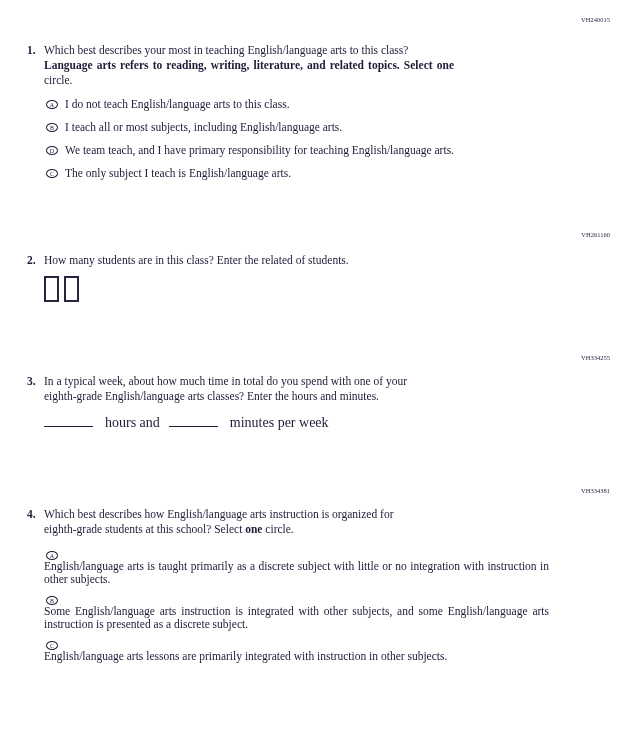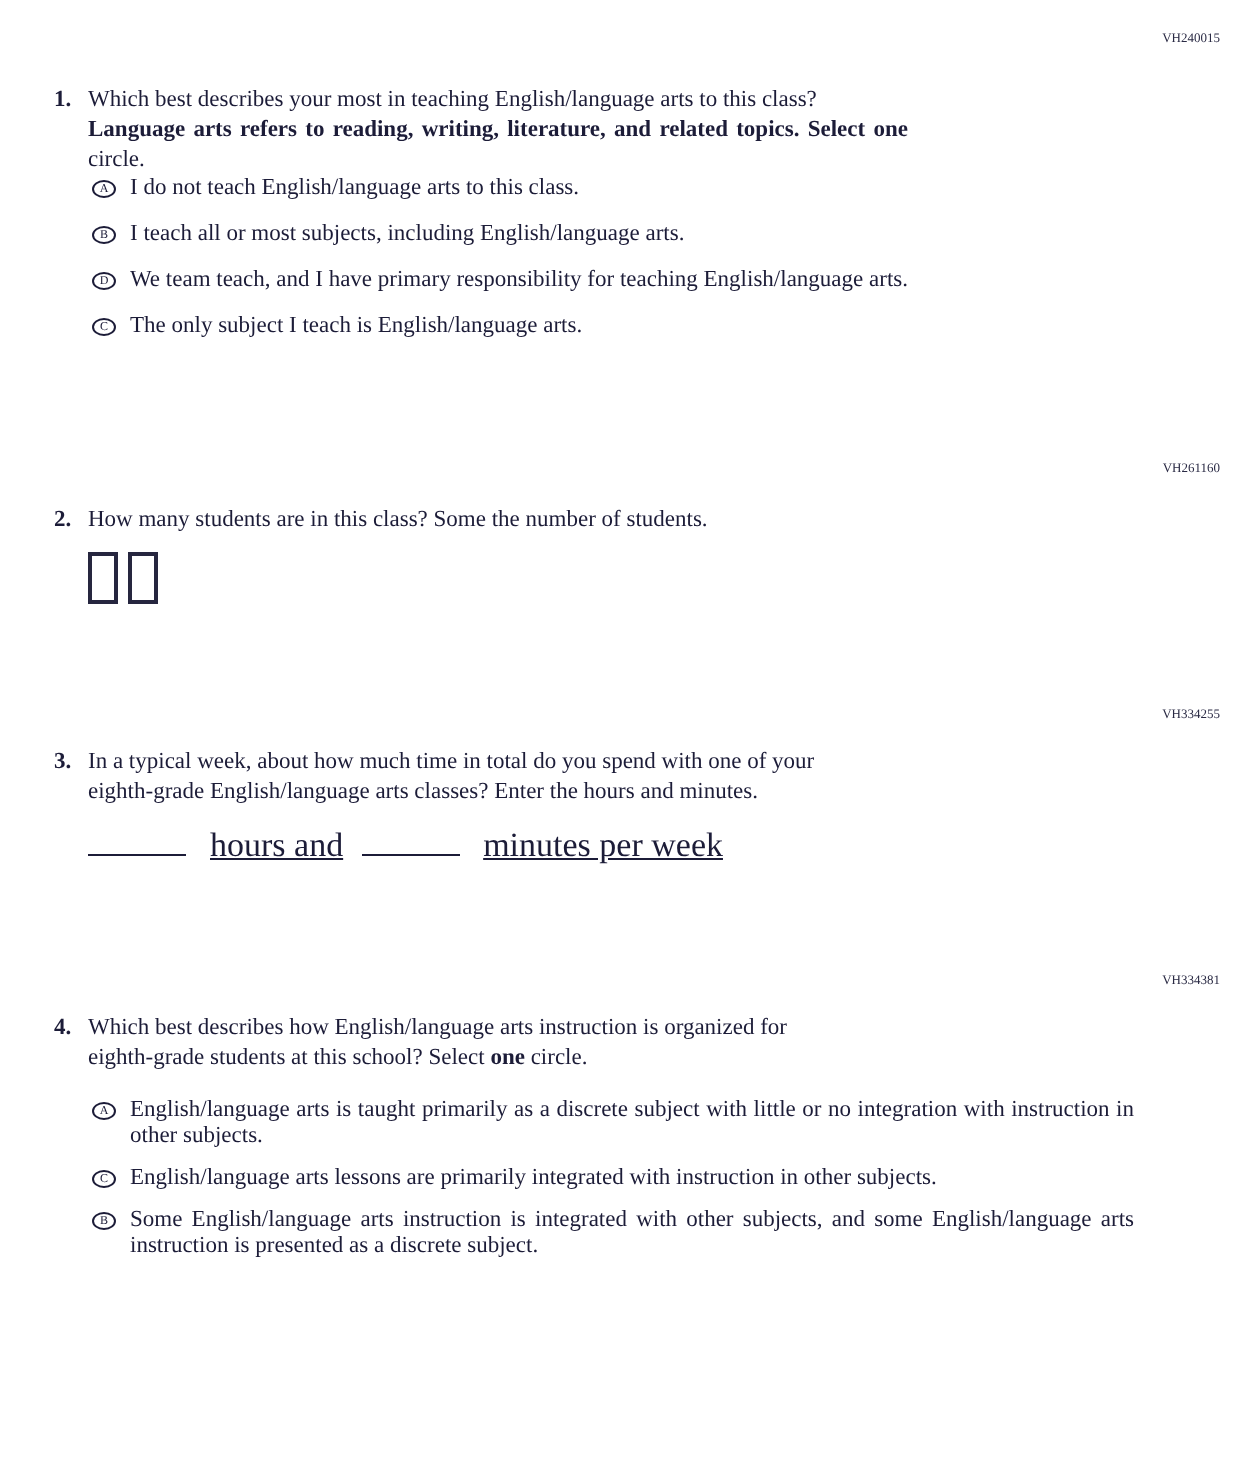--- a/index.html
+++ b/index.html
@@ -36,24 +36,24 @@
   .qbody {
     font-size: 11.5px;
     line-height: 15px;
     max-width: 523px;
   }
   .jline {
     text-align: justify;
     text-align-last: justify;
     font-weight: bold;
   }
-  .opts { margin-top: 0; }
+  .opts { margin-top: 10px; }
   .opts4 { margin-top: 12px; }
   .opt { display: flex; margin-bottom: 10px; }
-  .opts4 .opt { margin-bottom: 8px; }
+  .opts4 .opt { margin-bottom: 8px; flex-direction: column; }
   .bubble {
     flex: none;
     width: 12px;
     height: 9px;
     margin: 2px 7px 0 2px;
     border: 1px solid currentColor;
     border-radius: 50%;
     font-size: 6px;
     line-height: 8px;
     text-align: center;
@@ -65,21 +65,21 @@
     max-width: 505px;
     text-align: justify;
   }
   .boxes { margin-top: 8px; display: flex; gap: 5px; }
   .digit-box {
     width: 15px;
     height: 26px;
     border: 2px solid #26263f;
     background: #ffffff;
   }
-  .fill-line { margin-top: 11px; white-space: nowrap; font-size: 17px; text-decoration: underline; }
+  .fill-line { margin-top: 11px; white-space: nowrap; font-size: 14px; }
   .blank {
     display: inline-block;
     width: 49px;
     height: 11px;
     border-bottom: 1.2px solid currentColor;
   }
   .blank.first { margin-right: 12px; }
   .blank.second { margin-left: 9px; margin-right: 12px; }
 </style>
 </head>
@@ -112,21 +112,21 @@
           <div class="opt-text">The only subject I teach is English/language arts.</div>
         </div>
       </div>
     </div>
   </div>
 
   <div class="code" style="top:231px;">VH261160</div>
   <div class="q" style="top:253px;">
     <div class="qnum">2.</div>
     <div class="qbody">
-      <div>How many students are in this class? Some the number of students.</div>
+      <div>How many students are in this class? Enter the related of students.</div>
       <div class="boxes">
         <div class="digit-box"></div>
         <div class="digit-box"></div>
       </div>
     </div>
   </div>
 
   <div class="code" style="top:354px;">VH334255</div>
   <div class="q" style="top:374px;">
     <div class="qnum">3.</div>
@@ -142,24 +142,24 @@
     <div class="qnum">4.</div>
     <div class="qbody">
       <div>Which best describes how English/language arts instruction is organized for</div>
       <div><span>eighth-grade students at this school? Select</span> <b>one</b> <span>circle.</span></div>
       <div class="opts opts4">
         <div class="opt">
           <div class="bubble">A</div>
           <div class="opt-text">English/language arts is taught primarily as a discrete subject with little or no integration with instruction in other subjects.</div>
         </div>
         <div class="opt">
+          <div class="bubble">B</div>
+          <div class="opt-text">Some English/language arts instruction is integrated with other subjects, and some English/language arts instruction is presented as a discrete subject.</div>
+        </div>
+        <div class="opt">
           <div class="bubble">C</div>
           <div class="opt-text">English/language arts lessons are primarily integrated with instruction in other subjects.</div>
-        </div>
-        <div class="opt">
-          <div class="bubble">B</div>
-          <div class="opt-text">Some English/language arts instruction is integrated with other subjects, and some English/language arts instruction is presented as a discrete subject.</div>
         </div>
       </div>
     </div>
   </div>
 
 </div>
 
 </body></html>

